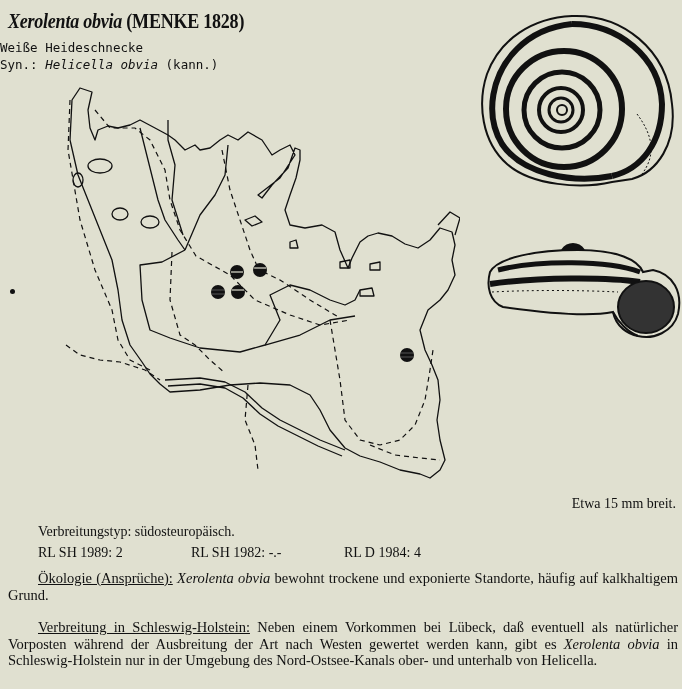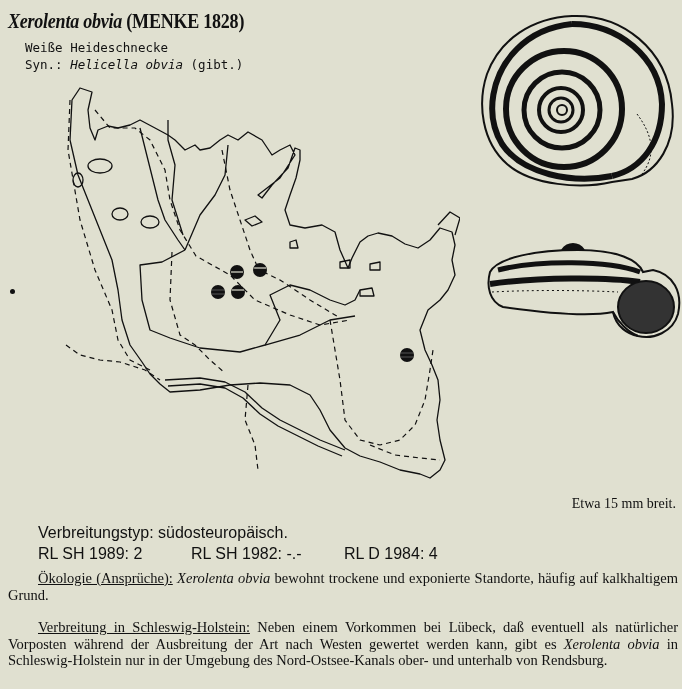--- a/index.html
+++ b/index.html
@@ -12,36 +12,36 @@
   }
   .title {
     position: absolute; left: 8px; top: 8px;
     font-family: "Liberation Serif", serif;
     font-size: 22px; font-weight: bold; letter-spacing: -0.3px;
     transform: scaleX(0.82); transform-origin: left top;
     white-space: nowrap;
   }
   .title i { font-style: italic; }
   .sub {
-    position: absolute; left: 25px;
+    position: absolute; left: 0;
     font-family: "DejaVu Sans Mono", "Liberation Mono", monospace;
     font-size: 12.5px; white-space: nowrap;
   }
   .sub i { }
   .map { position: absolute; left: 60px; top: 80px; }
   .shell-top { position: absolute; left: 472px; top: 4px; }
   .shell-side { position: absolute; left: 478px; top: 232px; }
   .dot { position: absolute; left: 10px; top: 289px; width: 5px; height: 5px; border-radius: 50%; background: #111; }
   .caption {
     position: absolute; right: 6px; top: 496px;
     font-family: "Liberation Serif", serif; font-size: 14px; white-space: nowrap; margin-left: 28px;
   }
   .info {
     position: absolute; left: 38px;
-    font-family: Liberation Sans, sans-serif; font-size: 16px; white-space: nowrap;
+    font-family: Liberation Serif, serif; font-size: 14px; white-space: nowrap;
   }
   .rl span { display: inline-block; }
   .para {
     position: absolute; left: 8px; width: 670px;
     font-family: "Liberation Serif", serif; font-size: 14.5px; line-height: 16.5px;
     text-align: justify; text-indent: 30px;
   }
   .para u { }
   .para i { font-style: italic; }
 </style>
@@ -49,21 +49,21 @@
 <body>
 
 <div class="title">
   <i>Xerolenta obvia</i>
   <span>(MENKE 1828)</span>
 </div>
 <div class="sub" style="top:40px">Weiße Heideschnecke</div>
 <div class="sub" style="top:57px">
   <span>Syn.:</span>
   <i>Helicella obvia</i>
-  <span>(gibt.)</span>
+  <span>(kann.)</span>
 </div>
 
 <svg class="map" width="400" height="420" viewBox="60 80 400 420">
   <g fill="none" stroke="#111" stroke-width="1.3" stroke-linejoin="round">
 
     <path d="M80,88 L72,100 L70,140 L78,175 L88,200 L100,230 L112,260 L118,290 L122,320 L130,345 L142,362 L150,374 L160,384 L170,392 L200,390 L230,385 L260,383 L290,385 L310,395 L320,410 L330,430 L345,448 L360,456 L380,462 L400,470 L420,474 L430,478 L440,470 L445,460 L440,440 L437,420 L440,400 L438,380 L432,365 L425,350 L420,330 L428,310 L440,300 L448,290 L455,275 L452,260 L455,245 L452,232 L440,228 L430,240 L418,248 L405,244 L392,236 L378,233 L368,236 L360,242 L352,258 L348,268 L340,250 L335,232 L322,225 L305,228 L290,225 L285,210 L290,195 L296,178 L300,160 L300,150 L295,148 L288,168 L272,185 L262,198 L258,195 L280,178 L295,155 L290,145 L280,150 L272,155 L262,140 L248,132 L238,140 L228,135 L220,140 L210,148 L200,150 L195,145 L185,150 L175,140 L168,135 L155,128 L140,120 L130,125 L118,128 L108,126 L98,130 L95,140 L90,128 L88,110 L92,92 Z"></path>
 
     <path d="M140,128 L148,160 L158,200 L165,220 L178,240 L185,250"></path>
     <path d="M185,250 L162,262 L140,265 L142,300 L150,330 L170,338 L200,348 L240,352 L265,345 L280,320 L270,295 L290,285 L310,290 L330,300 L345,305 L355,300 L360,290"></path>
     <path d="M168,120 L168,140 L175,165 L172,200 L183,235"></path>
@@ -143,13 +143,13 @@
 
 <div class="caption">Etwa 15 mm breit.</div>
 
 <div class="info" style="top:524px">Verbreitungstyp: südosteuropäisch.</div>
 <div class="info rl" style="top:545px">
   <span style="width:153px"><span>RL SH 1989:</span> <span>2</span></span><span style="width:153px"><span>RL SH 1982:</span> <span>-.-</span></span><span><span>RL D 1984:</span> <span>4</span></span>
 </div>
 
 <div class="para" style="top:570px"><u>Ökologie (Ansprüche):</u> <i>Xerolenta obvia</i><span> bewohnt trockene und exponierte Standorte, häufig auf kalkhaltigem Grund.</span></div>
 
-<div class="para" style="top:619px"><u>Verbreitung in Schleswig-Holstein:</u><span> Neben einem Vorkommen bei Lübeck, daß eventuell als natürlicher Vorposten während der Ausbreitung der Art nach Westen gewertet werden kann, gibt es </span><i>Xerolenta obvia</i><span> in Schleswig-Holstein nur in der Umgebung des Nord-Ostsee-Kanals ober- und unterhalb von Rendsburg.</span></div>
+<div class="para" style="top:619px"><u>Verbreitung in Schleswig-Holstein:</u><span> Neben einem Vorkommen bei Lübeck, daß eventuell als natürlicher Vorposten während der Ausbreitung der Art nach Westen gewertet werden kann, gibt es </span><i>Xerolenta obvia</i><span> in Schleswig-Holstein nur in der Umgebung des Nord-Ostsee-Kanals ober- und unterhalb von Helicella.</span></div>
 
 </body></html>

